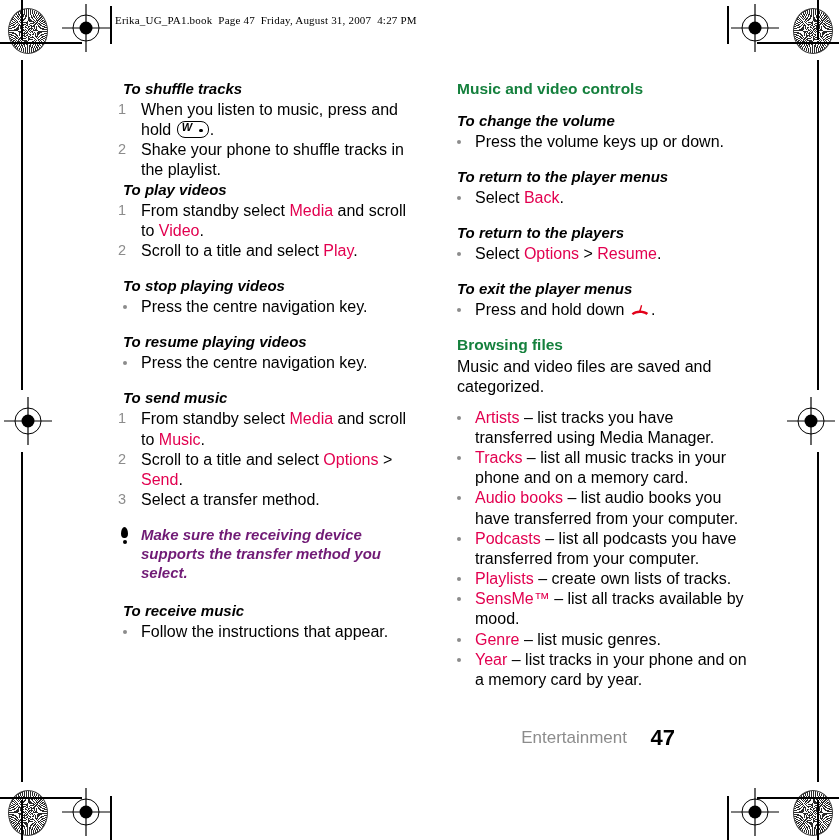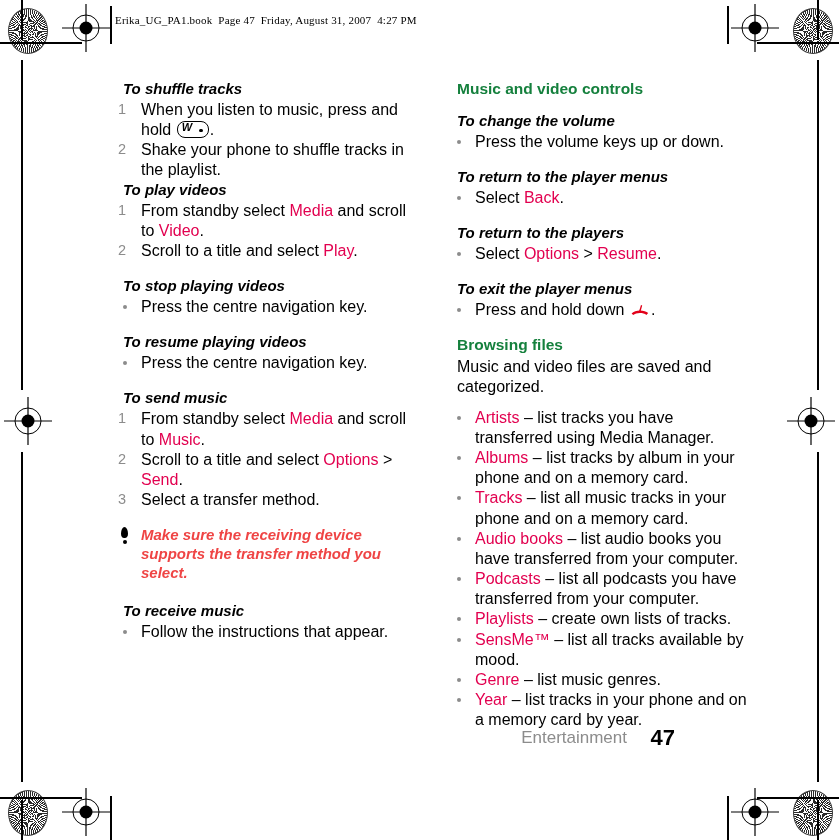--- a/index.html
+++ b/index.html
@@ -141,21 +141,21 @@
   .pink { color: #e2004f; }
 
   
   .tip {
     position: relative;
     padding-left: 23px;
     font-size: 15px;
     font-style: italic;
     font-weight: bold;
     line-height: 1.25;
-    color: #ef4444;
+    color: #701a75;
   }
   .tip .tipicon {
     position: absolute;
     left: 2px;
     top: 1px;
     width: 9px;
     height: 17px;
   }
   .tip .tipicon .blob {
     position: absolute;
@@ -407,21 +407,20 @@
             </svg></span><span>.</span></li>
     </ul>
 
     <div class="gap-m"></div>
     <div class="h2">Browsing files</div>
     <div class="plain">Music and video files are saved and categorized.</div>
 
     <div class="gap-s"></div>
     <ul class="bul">
       <li><span class="dot"></span><span class="pink">Artists</span><span> – list tracks you have transferred using Media Manager.</span></li>
-      <li><span class="dot"></span><span class="pink">Albums</span><span> – list tracks by album in your phone and on a memory card.</span></li>
       <li><span class="dot"></span><span class="pink">Tracks</span><span> – list all music tracks in your phone and on a memory card.</span></li>
       <li><span class="dot"></span><span class="pink">Audio books</span><span> – list audio books you have transferred from your computer.</span></li>
       <li><span class="dot"></span><span class="pink">Podcasts</span><span> – list all podcasts you have transferred from your computer.</span></li>
       <li><span class="dot"></span><span class="pink">Playlists</span><span> – create own lists of tracks.</span></li>
       <li><span class="dot"></span><span class="pink">SensMe™</span><span> – list all tracks available by mood.</span></li>
       <li><span class="dot"></span><span class="pink">Genre</span><span> – list music genres.</span></li>
       <li><span class="dot"></span><span class="pink">Year</span><span> – list tracks in your phone and on a memory card by year.</span></li>
     </ul>
   </div>
 </div>

